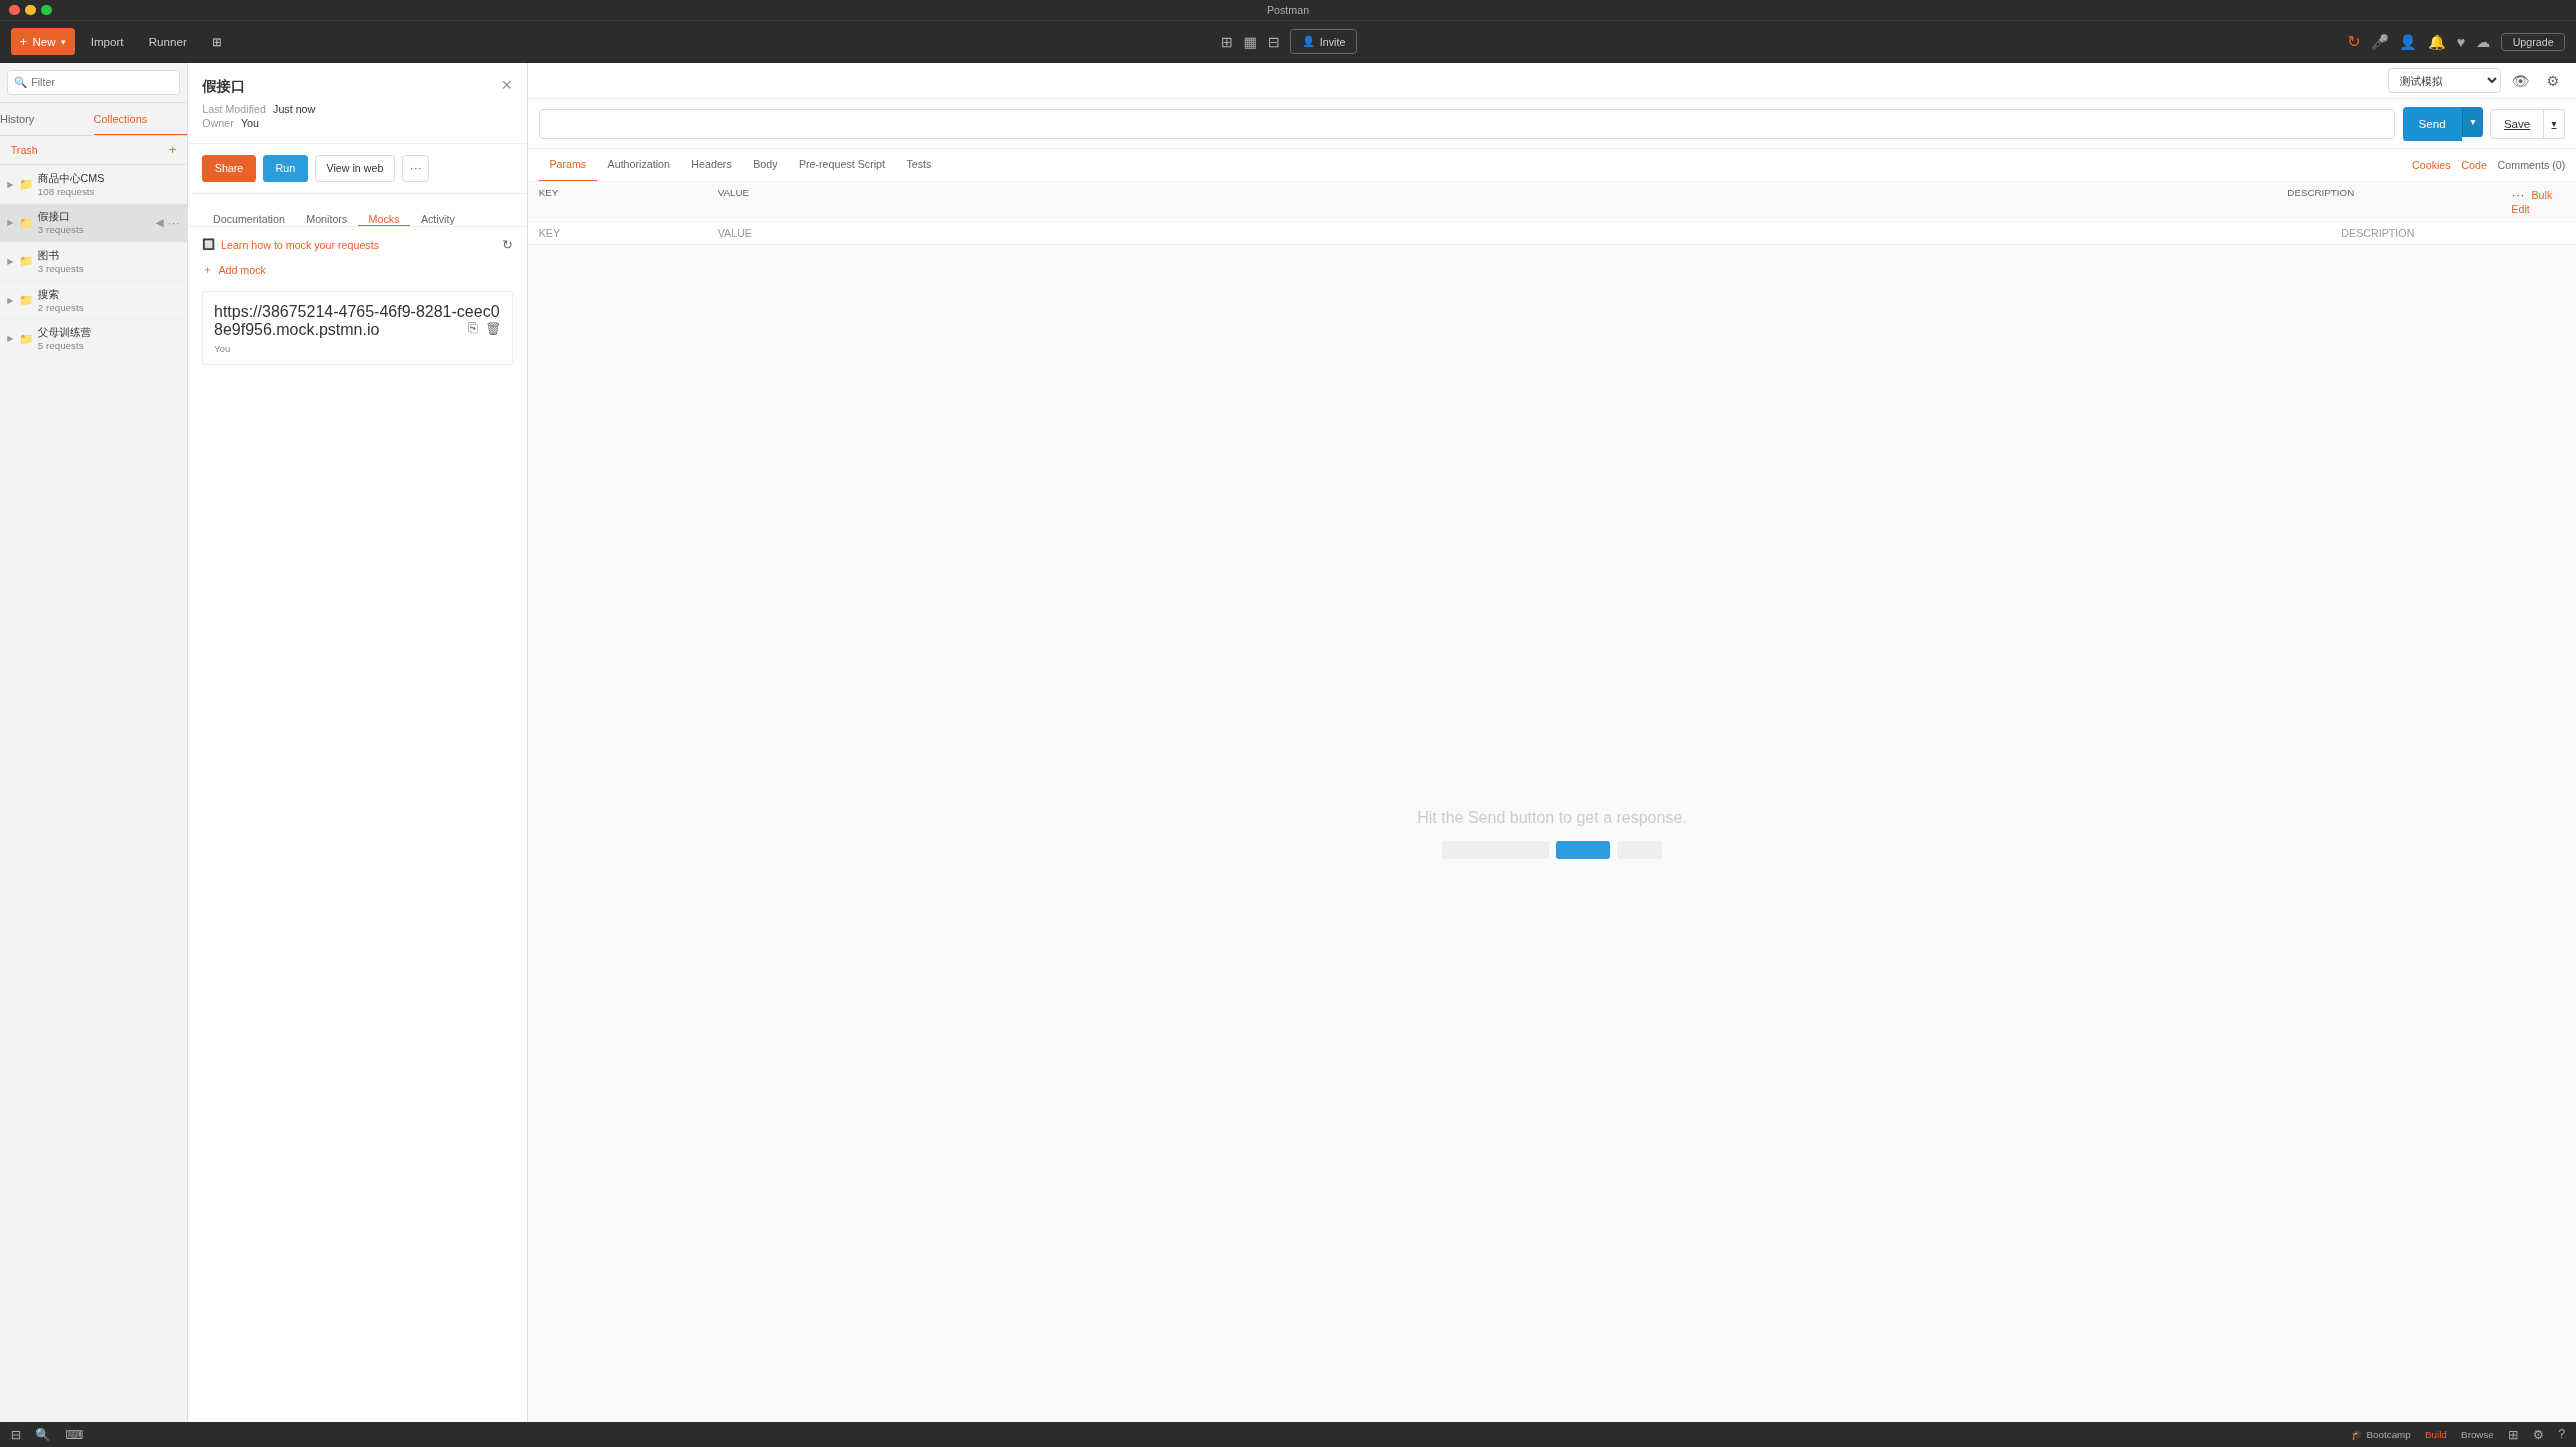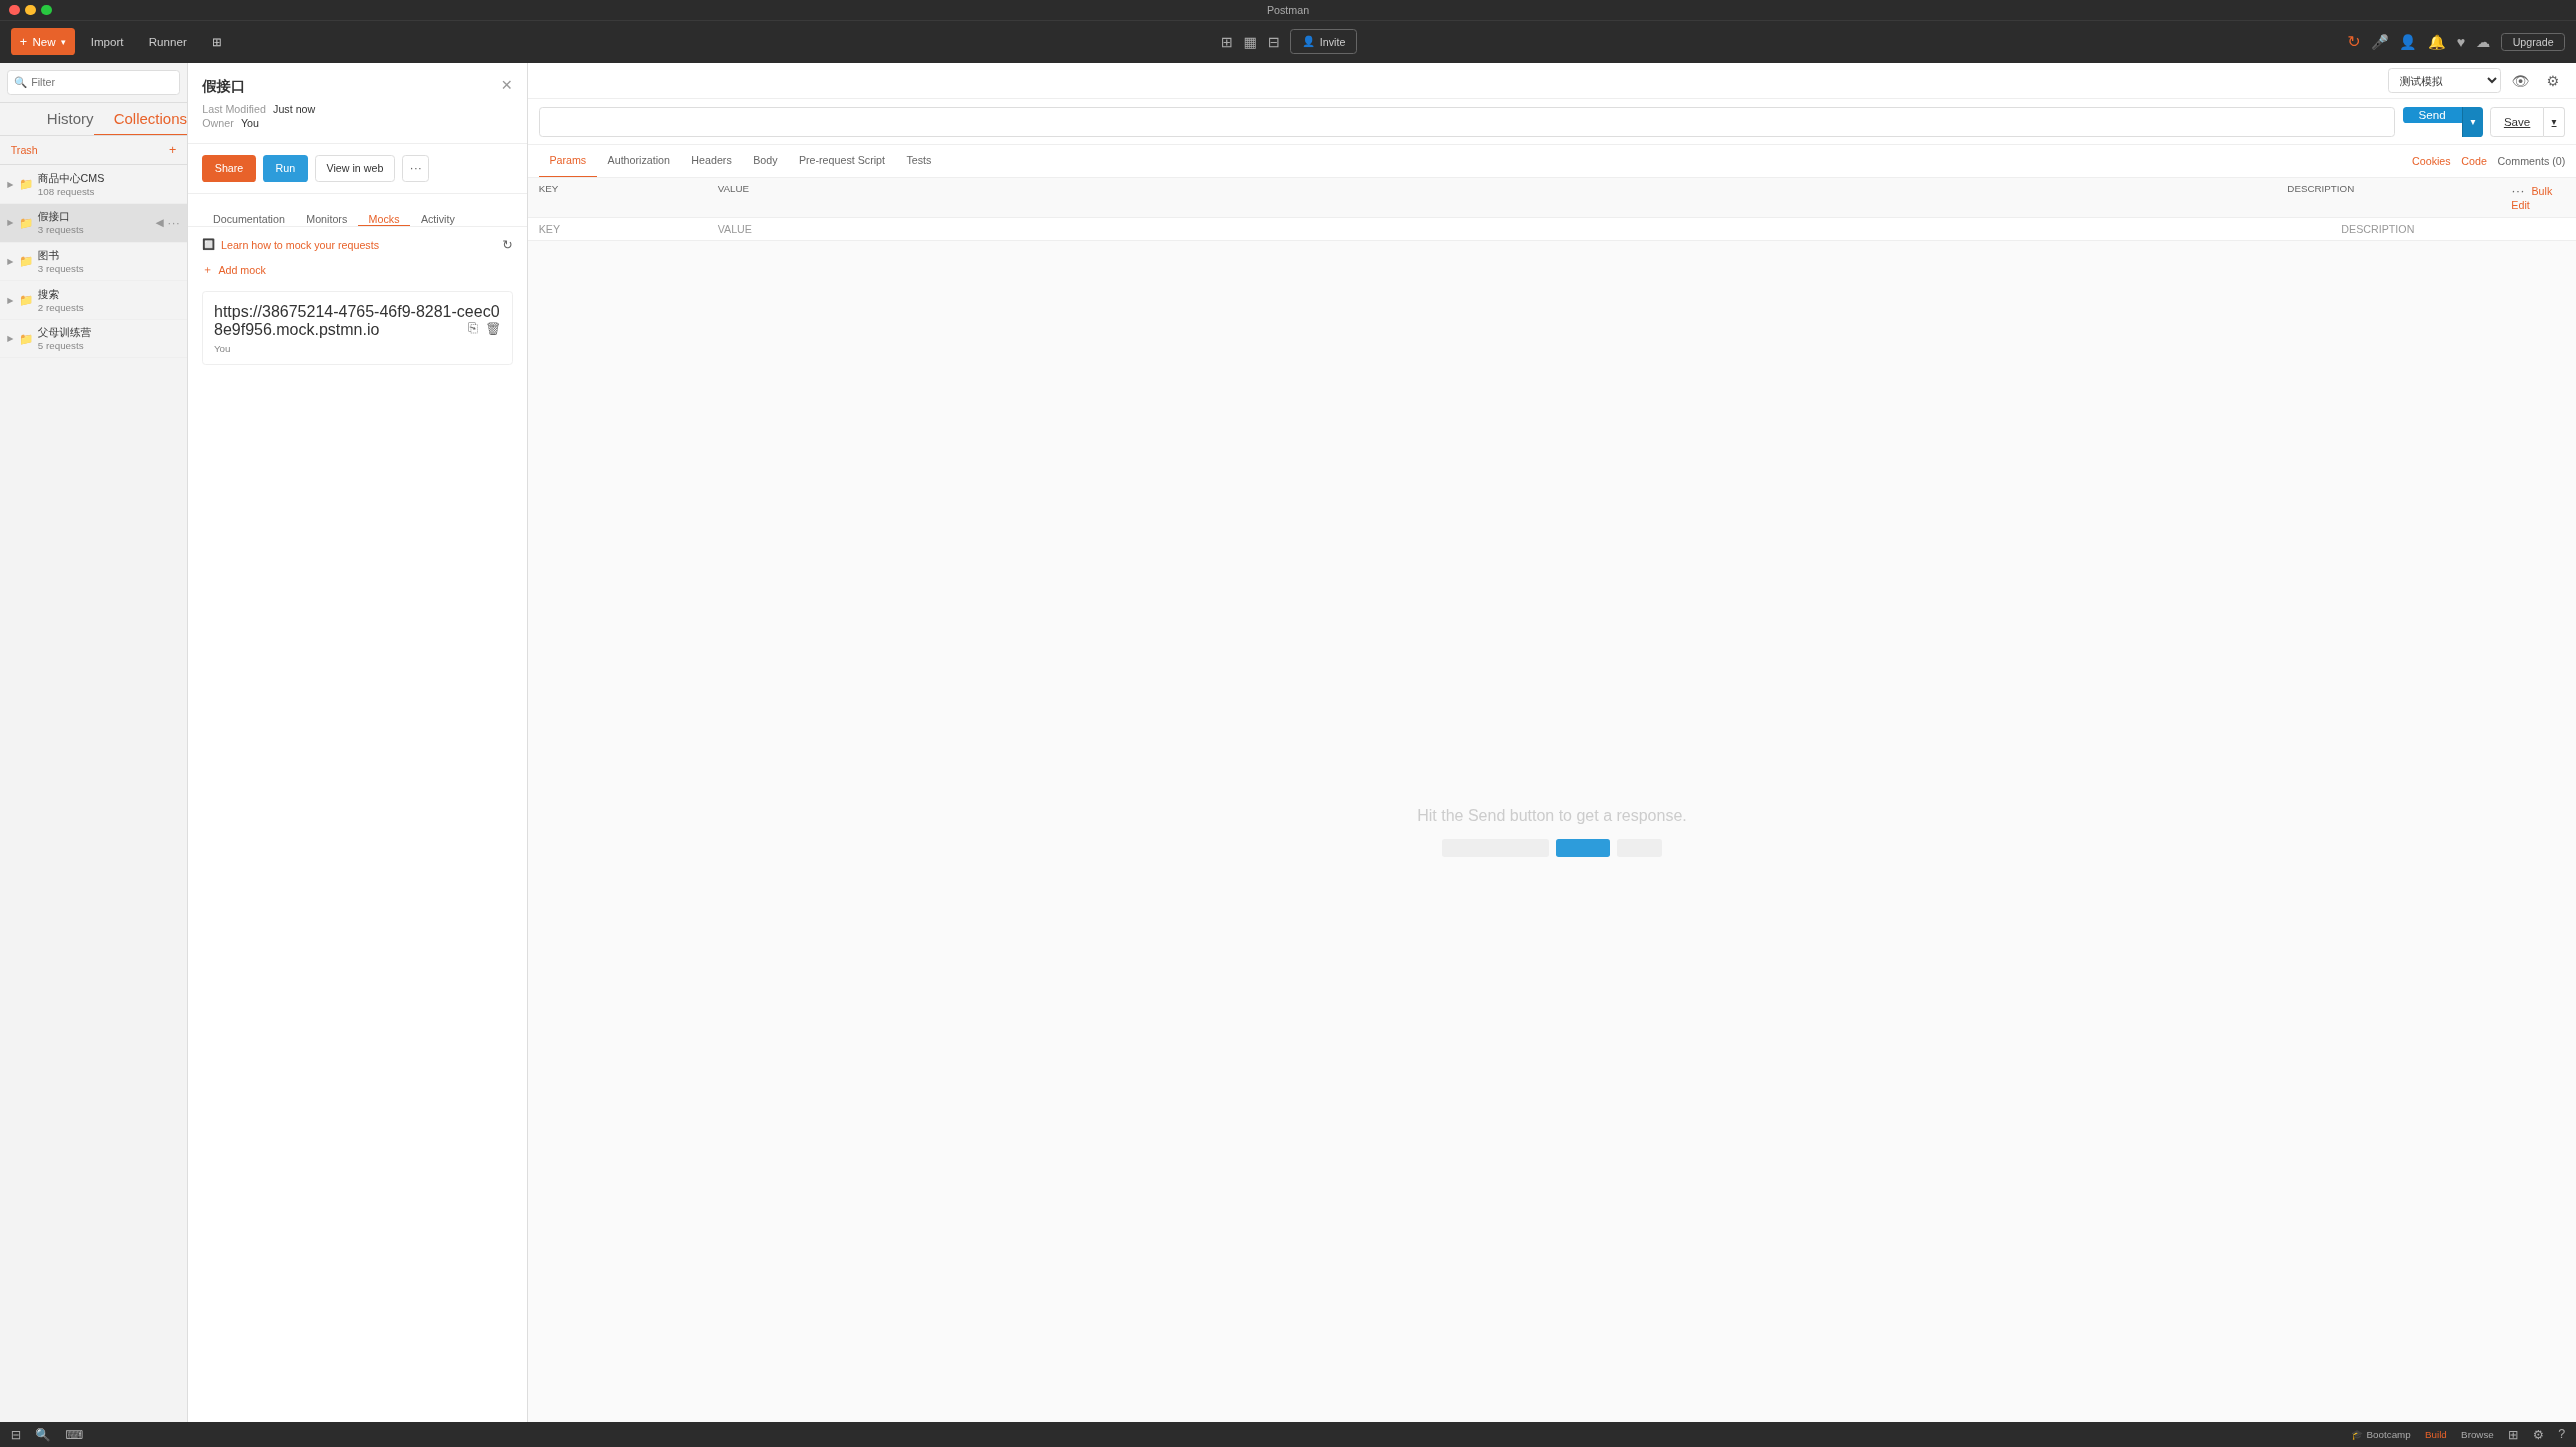--- a/index.html
+++ b/index.html
@@ -147,22 +147,22 @@
 
     .sidebar-tabs {
       display: flex;
       border-bottom: 0.9px solid #ddd;
     }
     .sidebar-tab {
       flex: 1;
       height: 32px;
       display: flex;
       align-items: center;
-      justify-content: flex-end;
-      font-size: 15px;
+      justify-content: flex-start;
+      font-size: 11px;
       color: #666;
       cursor: pointer;
       border-bottom: 1.8px solid transparent;
     }
     .sidebar-tab.active {
       color: #e8622a;
       border-bottom: 1.8px solid #e8622a;
       font-weight: 500;
     }
 
@@ -437,21 +437,21 @@
       padding: 0 9px;
       font-size: 11.6px;
       outline: none;
       color: #333;
     }
     .btn-send {
       background: #1a91d3;
       color: white;
       border: none;
       border-radius: 3.6px 0 0 3.6px;
-      height: 16px;
+      height: 34px;
       padding: 0 16px;
       cursor: pointer;
       font-size: 11.6px;
       font-weight: 500;
     }
     .btn-send-dropdown {
       background: #1585c0;
       color: white;
       border: none;
       border-radius: 0 3.6px 3.6px 0;

